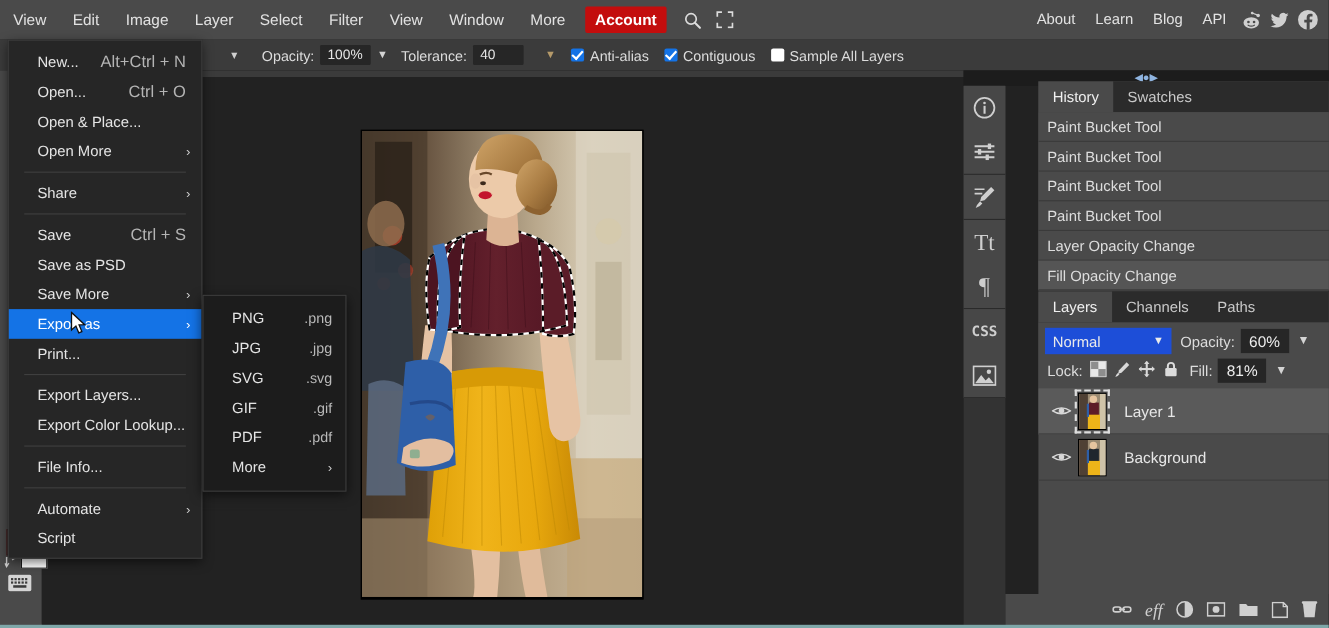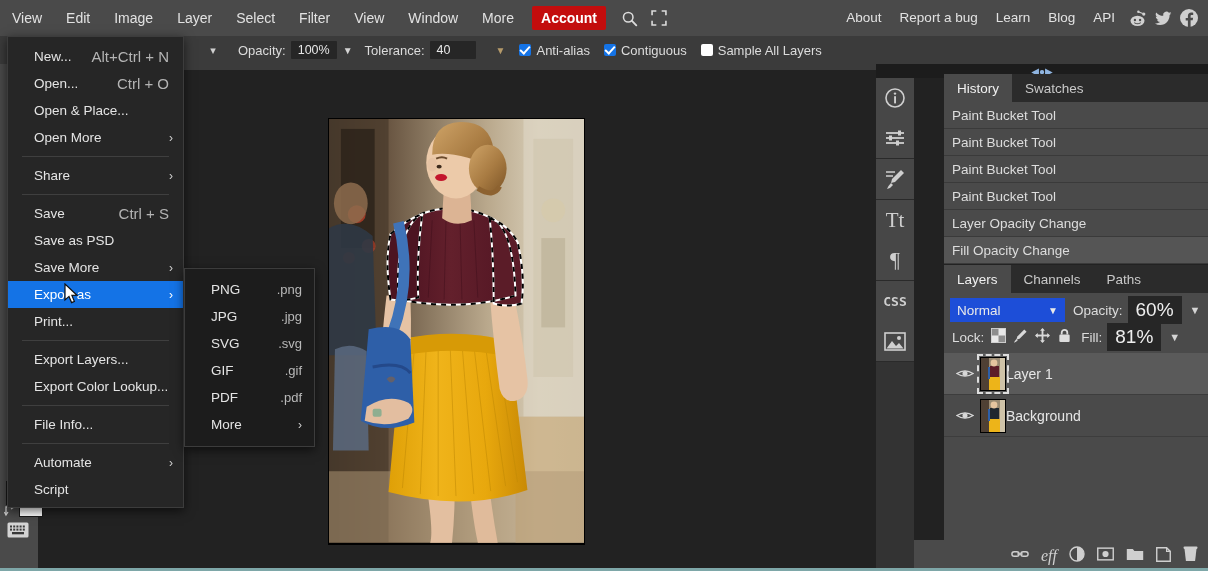--- a/index.html
+++ b/index.html
@@ -153,36 +153,36 @@
   }
 
   .lay-opts{ background:#4a4a4a; padding:5px 6px 4px 6px; }
   .row1{ display:flex;align-items:center; height:24px; }
   .blend{
     background:#1d4ed8; color:#eaeaea; font-size:13.5px; padding:1px 7px;
     width:115px; display:flex;align-items:center; height:24px;
   }
   .blend .cv{ margin-left:auto; font-size:10px; }
   .lab{ color:#dcdcdc; font-size:13.5px; margin-left:8px;}
-  .valbox{ background:#262626; color:#eee; font-size:19px; padding:3px 8px; margin-left:5px;}
+  .valbox{ background:#262626; color:#eee; font-size:14px; padding:3px 8px; margin-left:5px;}
   .tri{ margin-left:8px; font-size:11px; color:#d4d4d4;}
   .row2{ display:flex;align-items:center; height:24px; margin-top:3px;}
 
   .layer-row{
     height:42px; display:flex;align-items:center; padding-left:10px;
     border-bottom:1px solid #3d3d3d;
   }
   .layer-row.active{ background:#5a5a5a; }
   .eye{ width:22px;display:flex;justify-content:center;}
   .thumb{
     width:26px;height:34px; margin-left:4px; border:1px solid #000;
     background-size:cover; position:relative; overflow:hidden;
   }
   .thumb.sel{ outline:2px dashed #ddd; outline-offset:1px;}
-  .lname{ font-size:14px; color:#e6e6e6;}
+  .lname{ margin-left:16px; font-size:14px; color:#e6e6e6;}
 
   .panel-foot{
     position:absolute; left:914px; top:540px; width:294px; height:31px;
     background:#4a4a4a; display:flex; align-items:center; justify-content:flex-end;
     padding-right:10px; gap:12px;
   }
   .bottomline{ position:absolute; left:0; bottom:0; width:1208px; height:3px; background:#7ea7a8;}
 </style>
 </head>
 <body>
@@ -207,21 +207,20 @@
   <div class="icon-btn">
     <svg width="16" height="16" viewBox="0 0 18 18">
       <path d="M1.2 6 V1.2 H6" fill="none" stroke="#dcdcdc" stroke-width="1.8"></path>
       <path d="M12 1.2 H16.8 V6" fill="none" stroke="#dcdcdc" stroke-width="1.8"></path>
       <path d="M16.8 12 V16.8 H12" fill="none" stroke="#dcdcdc" stroke-width="1.8"></path>
       <path d="M6 16.8 H1.2 V12" fill="none" stroke="#dcdcdc" stroke-width="1.8"></path>
     </svg>
   </div>
   <div class="right-links">
     <div class="menu-item">About</div>
-    <div class="menu-item">Report a bug</div>
     <div class="menu-item">Learn</div>
     <div class="menu-item">Blog</div>
     <div class="menu-item">API</div>
     <div class="soc">
       <svg width="19" height="19" viewBox="0 0 20 20">
         <ellipse cx="10" cy="12.4" rx="7.4" ry="5.4" fill="#d0d0d0"></ellipse>
         <circle cx="16.6" cy="5.3" r="1.7" fill="#d0d0d0"></circle>
         <line x1="11.4" y1="3.2" x2="15.6" y2="4.8" stroke="#d0d0d0" stroke-width="1.2"></line>
         <circle cx="10.9" cy="3" r="1.3" fill="#d0d0d0"></circle>
         <circle cx="7.3" cy="11.6" r="1.25" fill="#4a4a4a"></circle>

